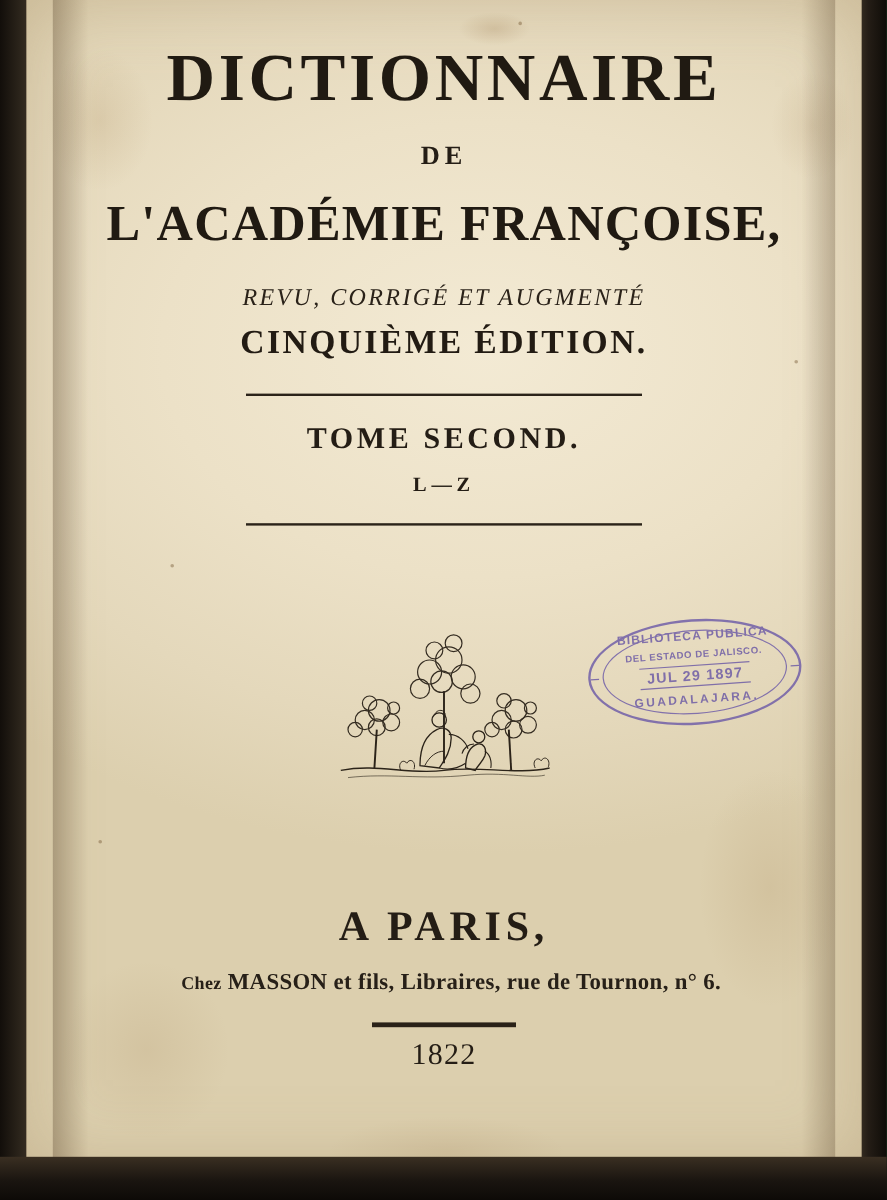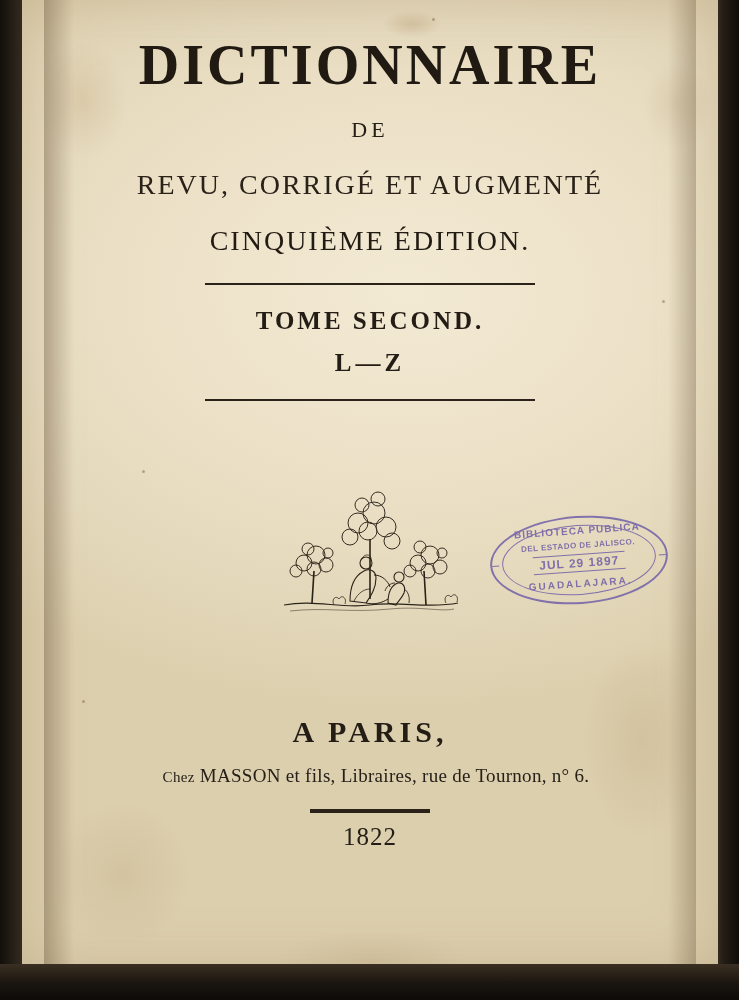--- a/index.html
+++ b/index.html
@@ -82,93 +82,94 @@
     font-size: 56px;
     letter-spacing: 3px;
     font-weight: 700;
     color: #201a12;
     line-height: 1.05;
   }
   .word-de {
     margin-top: 22px;
     font-size: 22px;
     letter-spacing: 4px;
-    font-weight: 400;
+    font-weight: 700;
   }
   .title-academie {
     margin-top: 20px;
     font-size: 42px;
     letter-spacing: 1px;
     font-weight: 700;
     color: #201a12;
   }
   .line-revu {
     margin-top: 26px;
-    font-size: 28px;
+    font-size: 20px;
     letter-spacing: 2px;
     font-weight: 400;
     color: #2a2219;
+    font-style: italic;
   }
   .line-par {
     margin-top: 20px;
     font-size: 24px;
     letter-spacing: 2px;
     font-weight: 400;
     color: #241d15;
   }
   .line-edition {
-    margin-top: 24px;
+    margin-top: 10px;
     font-size: 28px;
     letter-spacing: 2px;
-    font-weight: 400;
+    font-weight: 700;
     color: #221b13;
   }
 
   .rule {
     width: 330px;
     height: 2px;
     background: #2b2319;
     margin: 26px auto 0 auto;
   }
   .rule.second { margin-top: 22px; }
 
   .line-tome {
     margin-top: 22px;
     font-size: 25px;
     letter-spacing: 3px;
     font-weight: 700;
     text-align: center;
   }
   .line-range {
     margin-top: 14px;
-    font-size: 25px;
+    font-size: 17px;
     letter-spacing: 4px;
     font-weight: 700;
   }
 
   
   .vignette {
     margin: 78px auto 0 auto;
     width: 200px;
     height: 150px;
     position: relative;
   }
   .vignette svg { display: block; }
 
   .imprint-city {
     margin-top: 86px;
-    font-size: 30px;
+    font-size: 35px;
     letter-spacing: 4px;
     font-weight: 700;
   }
   .imprint-pub {
     margin-top: 16px;
     font-size: 19px;
     letter-spacing: 0.3px;
-    font-weight: 400;
+    font-weight: 700;
     color: #272018;
     padding-left: 12px;
   }
   .imprint-pub .sc { font-size: 15px; }
   .rule-thick {
     width: 120px;
     height: 4px;
     background: #2a2218;
     margin: 22px auto 0 auto;
   }
@@ -265,20 +266,21 @@
     <div class="speck" style="left:120px; top:470px;"></div>
     <div class="speck" style="left:640px; top:300px;"></div>
     <div class="speck" style="left:60px; top:700px;"></div>
 
     <div class="content">
 
       <div class="title-main">DICTIONNAIRE</div>
 
       <div class="word-de">DE</div>
 
+      <div class="title-academie">L'ACADÉMIE FRANÇOISE,</div>
 
       <div class="line-revu">REVU, CORRIGÉ ET AUGMENTÉ</div>
 
 
       <div class="line-edition">CINQUIÈME ÉDITION.</div>
 
       <div class="rule"></div>
 
       <div class="line-tome">TOME SECOND.</div>
 

